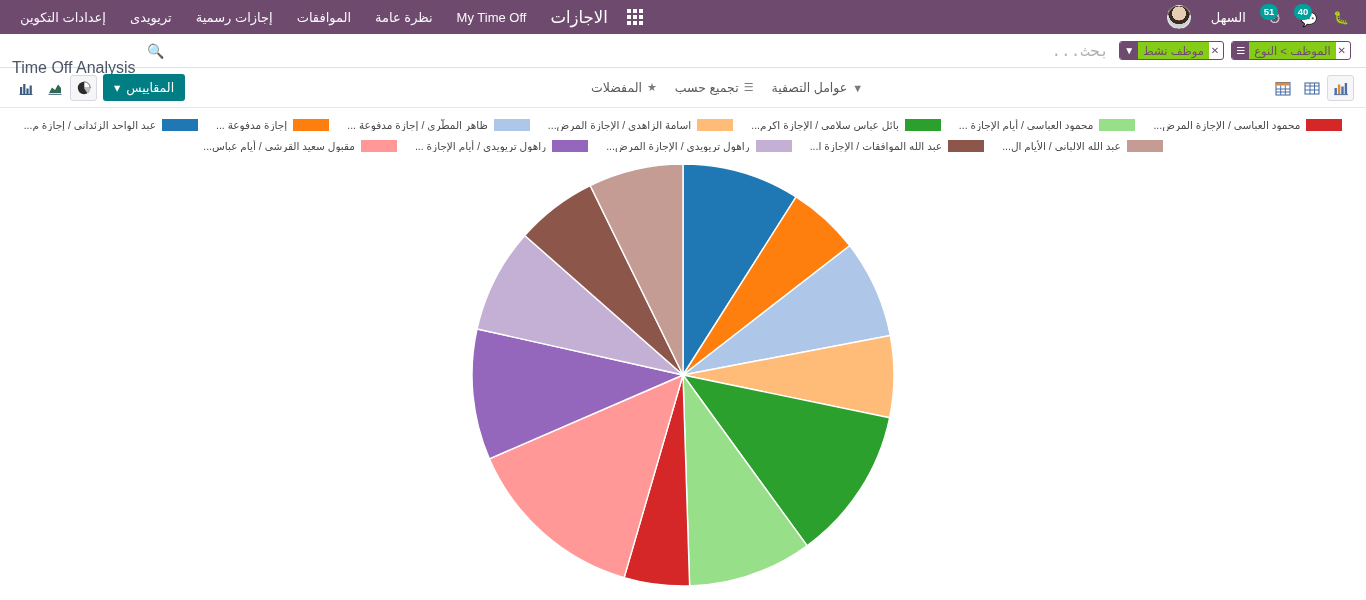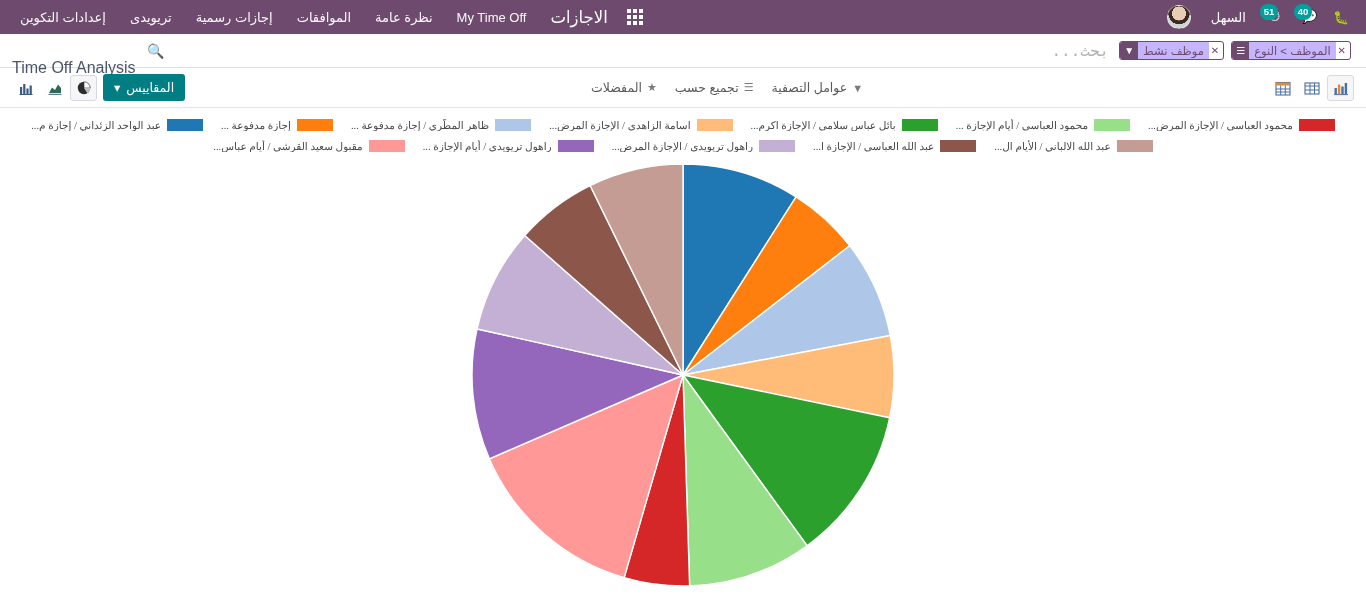--- a/index.html
+++ b/index.html
@@ -82,21 +82,21 @@
     width: 24px; height: 24px; border-radius: 50%;
     background: radial-gradient(circle at 50% 34%, #e8cdb5 0 38%, #3a2a22 39% 58%, #cfd3d6 59% 100%);
     border: 1px solid rgba(255,255,255,.45);
     overflow: hidden;
     flex: none;
   }
   .nav-left .plain-item { font-size: 13px; padding: 7px 12px; color: #fff; cursor: pointer; white-space: nowrap; }
   .counter {
     position: relative;
     width: 30px; height: 24px;
-    display: flex; align-items: flex-start; justify-content: center;
+    display: flex; align-items: center; justify-content: center;
     cursor: pointer;
     margin: 0 2px;
   }
   .counter .badge {
     position: absolute;
     top: -1px; left: 0px;
     background: #00a09d;
     color: #fff;
     font-size: 9.5px;
     line-height: 1;
@@ -151,21 +151,21 @@
     margin-right: 3px;
   }
   .facet .f-icon {
     background: #6e4b6e;
     color: #fff;
     padding: 0 4px;
     display: flex; align-items: center;
     font-size: 10px;
   }
   .facet .f-label {
-    background: #c4b5fd;
+    background: #84cc16;
     color: #6e4b6e;
     padding: 0 5px;
     display: flex; align-items: center;
     white-space: nowrap;
   }
   .facet .f-x { color: #6e4b6e; font-size: 10px; padding: 0 4px 0 2px; display:flex; align-items:center;}
   .search-placeholder {
     color: #b0b0b0;
     font-size: 16px;
     padding: 0 6px;
@@ -234,21 +234,21 @@
     padding: 0 9px;
     cursor: pointer;
     direction: rtl;
   }
   .swatch {
     width: 36px;
     height: 12px;
     flex: none;
     display: block;
   }
-  .legend-label { max-width: 160px; overflow: hidden; text-overflow: ellipsis; font-family: Liberation Serif, serif; }
+  .legend-label { max-width: 160px; overflow: hidden; text-overflow: ellipsis; }
 
   
   .chart-area {
     position: relative;
     height: 430px;
     display: flex;
     align-items: flex-start;
     justify-content: center;
     overflow: hidden;
   }
@@ -434,21 +434,21 @@
       <span class="legend-label">عبد الواحد الزئداني / إجازة م...</span>
     </div>
   </div>
   <div class="legend-row">
     <div class="legend-item">
       <span class="swatch" style="background:#c49c94"></span>
       <span class="legend-label">عبد الله الالباني / الأيام ال...</span>
     </div>
     <div class="legend-item">
       <span class="swatch" style="background:#8c564b"></span>
-      <span class="legend-label">عبد الله العباسى / الإجازة ا...</span>
+      <span class="legend-label">عبد الله الموافقات / الإجازة ا...</span>
     </div>
     <div class="legend-item">
       <span class="swatch" style="background:#c5b0d5"></span>
       <span class="legend-label">راهول تريويدى / الإجازة المرض...</span>
     </div>
     <div class="legend-item">
       <span class="swatch" style="background:#9467bd"></span>
       <span class="legend-label">راهول تريويدى / أيام الإجازة ...</span>
     </div>
     <div class="legend-item">

